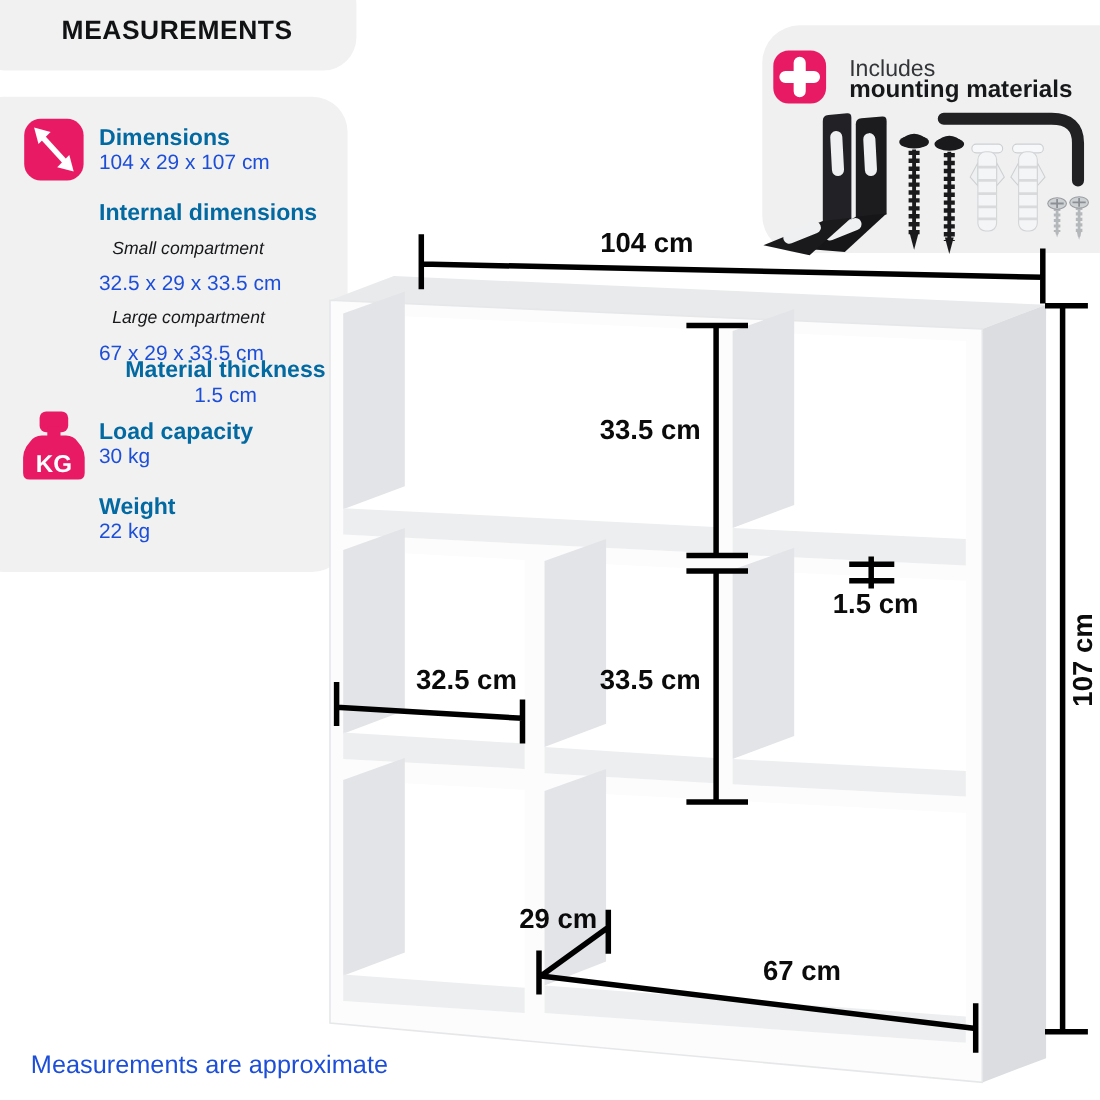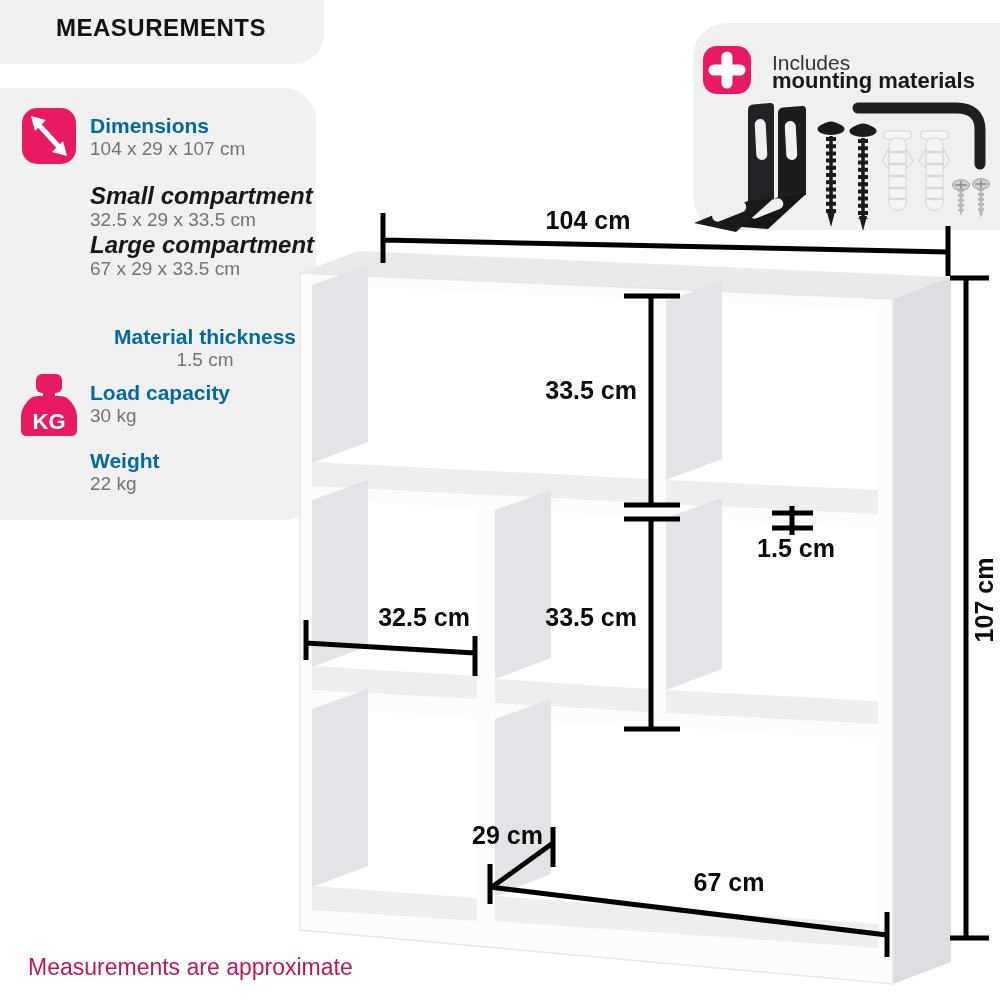--- a/index.html
+++ b/index.html
@@ -18,30 +18,30 @@
     left:56px;top:14px;
     font-size:24px;font-weight:800;letter-spacing:.5px;color:#111214;
   }
   
   .side-panel{
     left:-28px;top:88px;width:344px;height:432px;
     background:#f1f1f2;border-radius:32px;
   }
   .sb-group{left:90px;width:230px;line-height:1.13;}
   .sb-label{font-size:21px;font-weight:700;color:#0369a1;margin:0;}
-  .sb-sublabel{font-size:24px;font-weight:700;font-style:italic;color:#17181a;margin:0;}
-  .sb-value{font-size:19px;font-weight:400;color:#737373;margin:0;}
+  .sb-sublabel{font-size:16px;font-weight:400;font-style:italic;color:#17181a;margin:12px;}
+  .sb-value{font-size:19px;font-weight:400;color:#1d4ed8;margin:0;}
   
   .includes-card{
     left:693px;top:23px;width:345px;height:207px;
     background:#f0f0f1;border-radius:34px;
   }
   .inc-line1{left:772px;top:51px;font-size:21px;color:#333538;}
   .inc-line2{left:772px;top:68px;font-size:22px;font-weight:700;color:#17181a;}
-  .footnote{left:28px;top:954px;font-size:23px;color:#be185d;}
+  .footnote{left:28px;top:954px;font-size:23px;color:#1d4ed8;}
   svg text{font-family:"Liberation Sans",sans-serif;}
   .dim-label{font-size:25px;font-weight:700;fill:#0b0b0c;}
   .dimline{stroke:#000000;stroke-width:5;fill:none;}
 </style>
 </head>
 <body>
 
 <div class="abs title-card"></div>
 <div class="abs page-title">MEASUREMENTS</div>
 
@@ -59,20 +59,21 @@
   <rect x="25" y="18" width="12" height="10" fill="#e81a64"></rect>
   <path d="M20,26 h22 q7,0 11,6 l3,4 q3,5 3,10 v14 q0,6 -6,6 H9 q-6,0 -6,-6 V46 q0,-5 3,-10 l3,-4 q4,-6 11,-6 z" fill="#e81a64"></path>
   <text x="31" y="59" text-anchor="middle" font-size="22" font-weight="800" fill="#ffffff">KG</text>
 </svg>
 
 <div class="abs sb-group" style="top:114px;">
   <p class="sb-label">Dimensions</p>
   <p class="sb-value">104 x 29 x 107 cm</p>
 </div>
 <div class="abs sb-group" style="top:182px;">
+  <p class="sb-label">Internal dimensions</p>
   <p class="sb-sublabel">Small compartment</p>
   <p class="sb-value">32.5 x 29 x 33.5 cm</p>
   <p class="sb-sublabel">Large compartment</p>
   <p class="sb-value">67 x 29 x 33.5 cm</p>
 </div>
 <div class="abs sb-group" style="top:325px;text-align:center;">
   <p class="sb-label">Material thickness</p>
   <p class="sb-value">1.5 cm</p>
 </div>
 <div class="abs sb-group" style="top:381px;">

